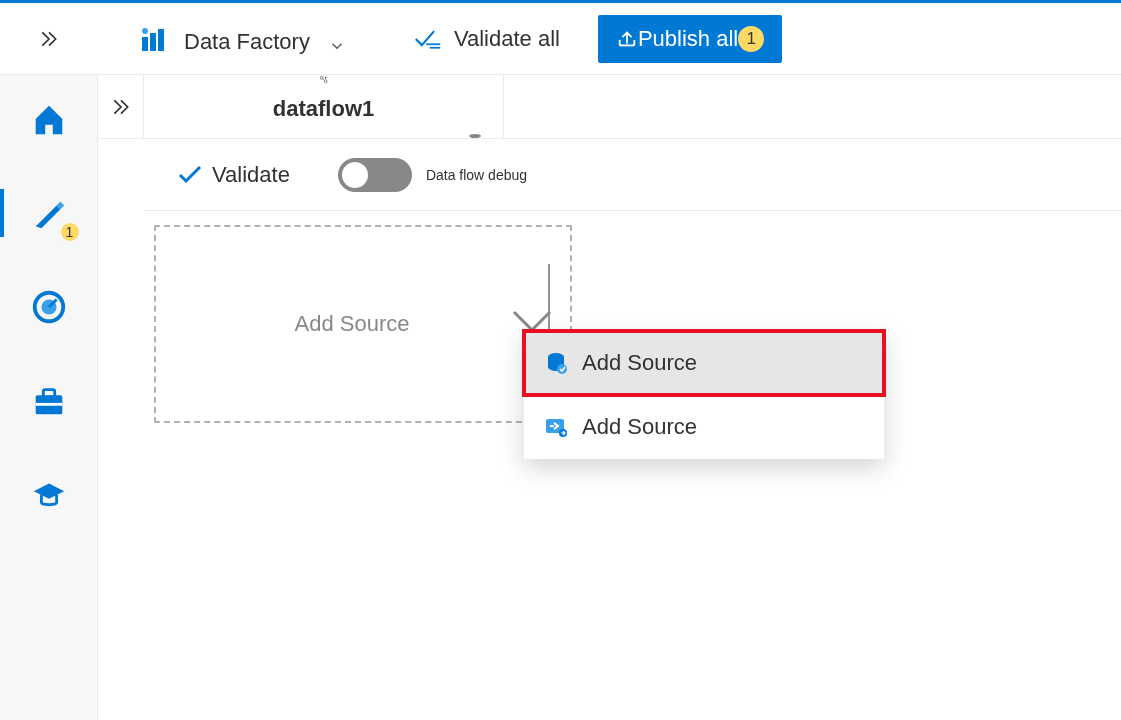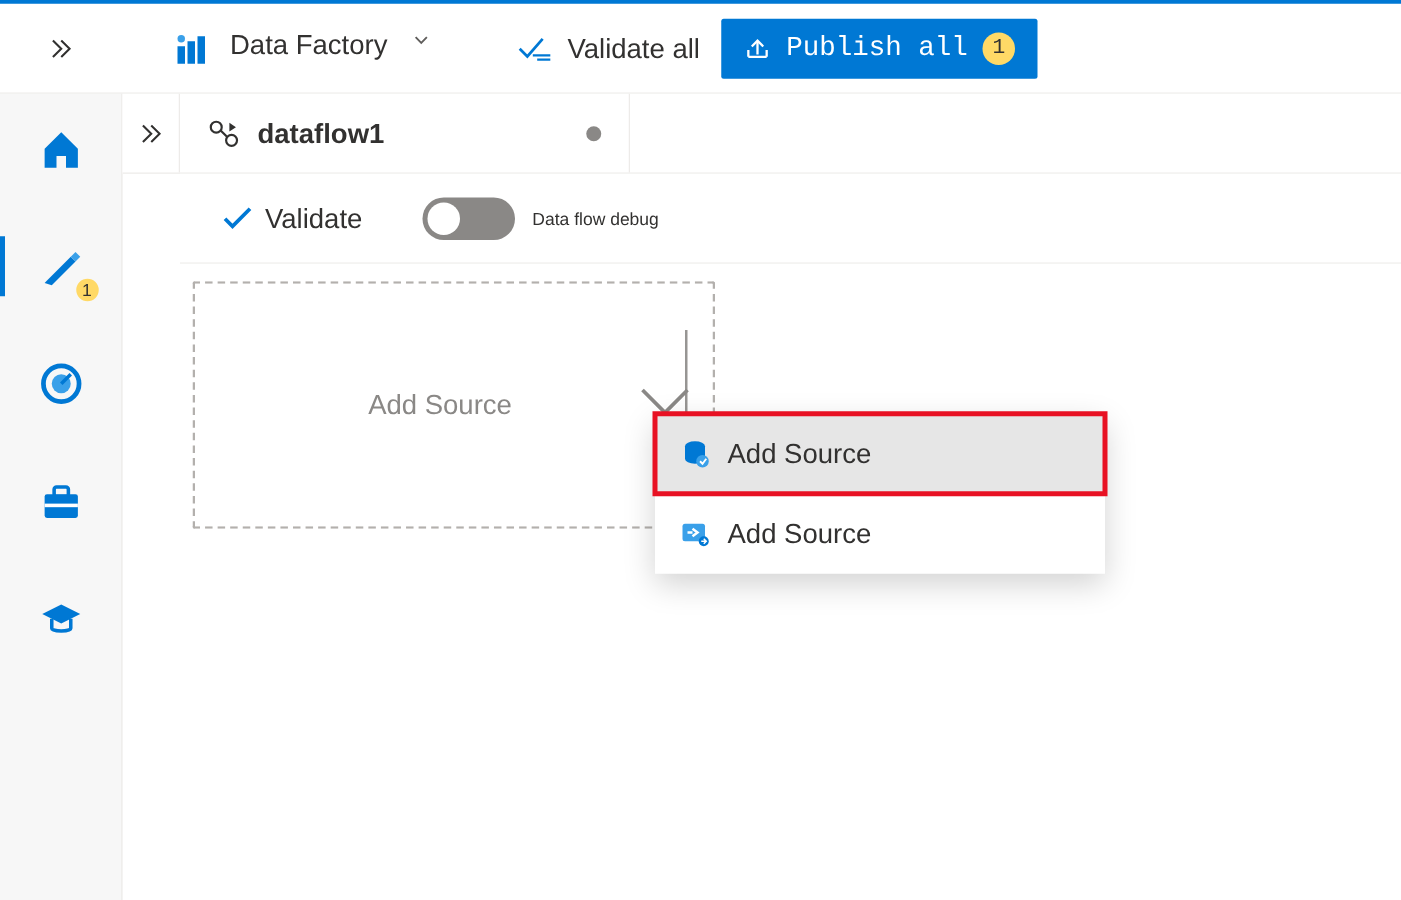--- a/index.html
+++ b/index.html
@@ -37,31 +37,31 @@
     height: 100%;
   }
   .chevron-double-svg { width: 20px; height: 20px; }
   .header-main {
     display: flex;
     align-items: center;
     gap: 0;
     padding-left: 40px;
     height: 100%;
   }
-  .brand-group { display: flex; align-items: flex-start; gap: 14px; margin-right: 18px; cursor: pointer; }
+  .brand-group { display: flex; align-items: flex-end; gap: 14px; margin-right: 18px; cursor: pointer; }
   .brand-icon { width: 32px; height: 32px; }
   .brand-text { font-size: 22px; color: #323130; }
   .dropdown-chev { width: 18px; height: 18px; margin-left: 4px; }
   .validate-all { display: flex; align-items: center; gap: 12px; margin-left: 50px; cursor: pointer; }
   .validate-icon { width: 28px; height: 22px; }
   .validate-all-text { font-size: 22px; }
   .publish-btn {
-    display: flex; align-items: center; gap: 12px;
-    margin-left: 17px; background: #0078d4; color: #fff;
-    height: 48px; padding: 0 18px; border-radius: 2px; cursor: pointer; font-family: Liberation Mono, monospace;
+    display: flex; align-items: center; 
+    margin-left: 38px; background: #0078d4; color: #fff;
+    height: 48px; padding: 0 18px; border-radius: 2px; cursor: pointer;
   }
   .publish-icon { width: 22px; height: 22px; }
   .publish-text { font-size: 22px; font-weight: 400; }
   .count-badge {
     display: inline-flex; align-items: center; justify-content: center;
     min-width: 26px; height: 26px; border-radius: 13px;
     background: #ffd966; color: #323130; font-size: 17px;
   }
   .left-rail {
     position: absolute;
@@ -94,20 +94,21 @@
     background: #fff;
   }
   .panel-toggle {
     width: 46px; display: flex; align-items: center; justify-content: center;
     border-right: 1px solid #edebe9;
   }
   .tab {
     display: flex; align-items: center; gap: 12px;
     padding: 0 22px; border-right: 1px solid #edebe9;
     min-width: 360px;
+    flex-direction: column;
   }
   .tab .tab-icon { width: 28px; height: 28px; }
   .tab-title { font-size: 22px; font-weight: 600; }
   .dirty-dot {
     width: 12px; height: 12px; border-radius: 50%;
     background: #8a8886; margin-left: auto;
   }
   .toolbar {
     position: absolute;
     top: 139px; left: 144px; right: 0;

